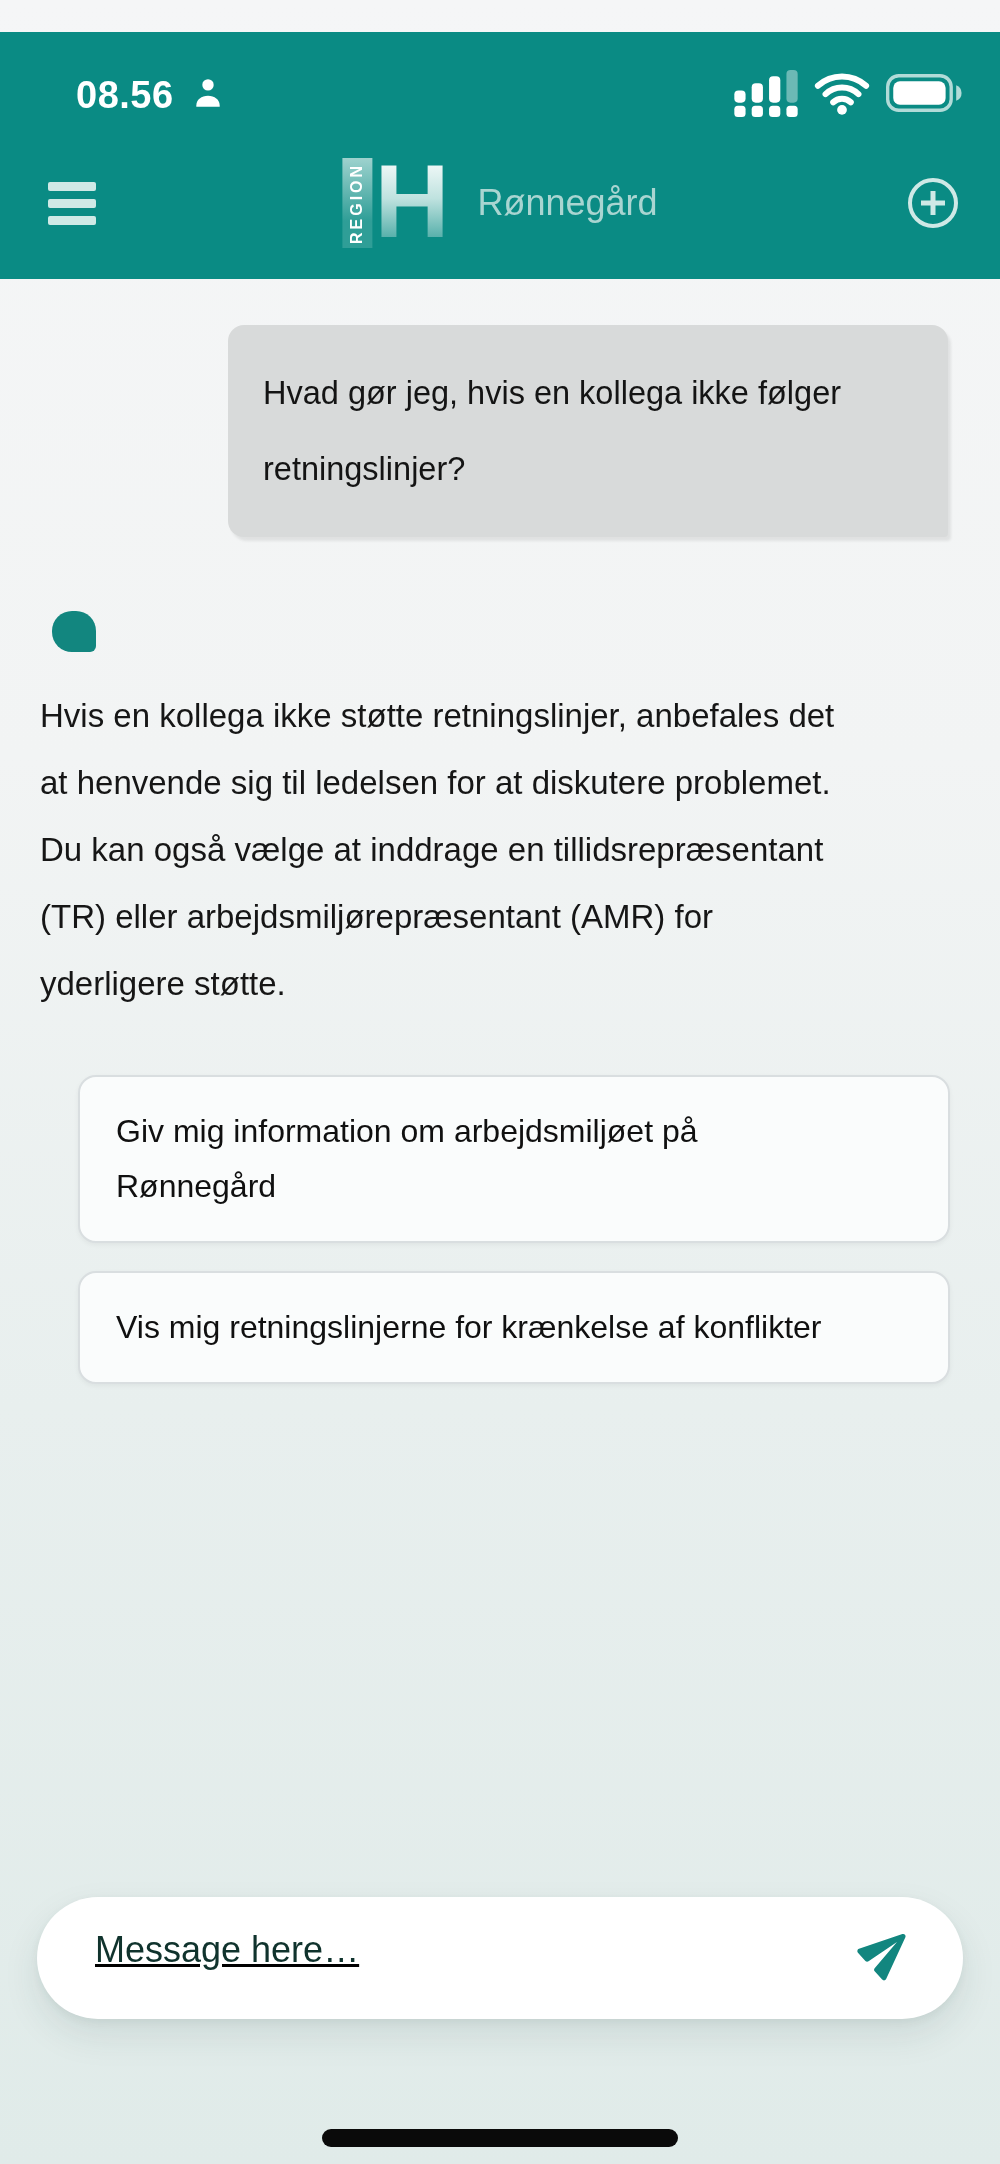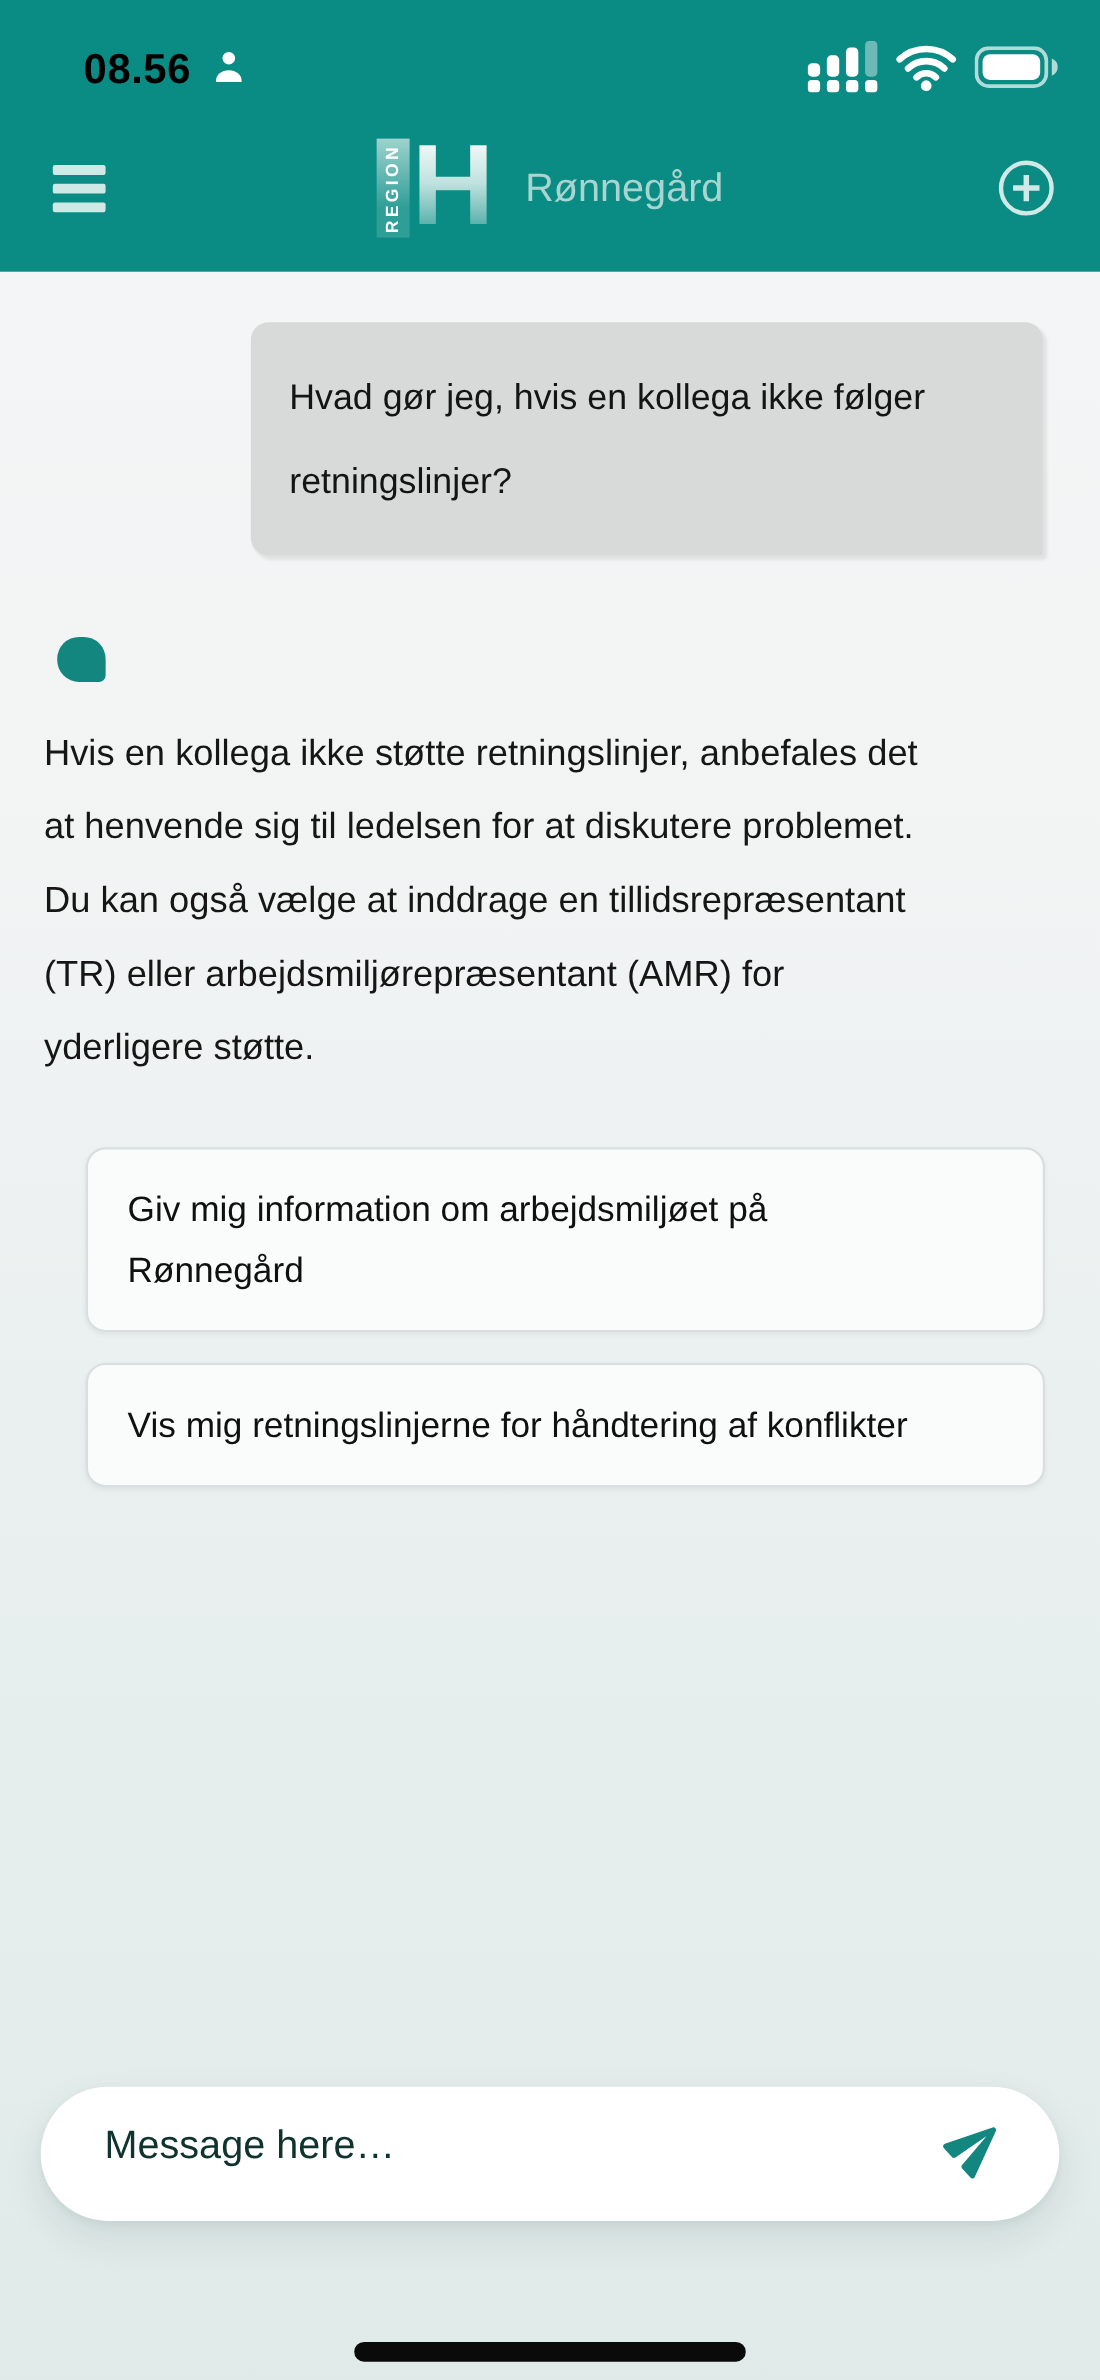--- a/index.html
+++ b/index.html
@@ -4,21 +4,21 @@
 <style>
   html,body{margin:0;padding:0;background:#fff;}
   .phone{
     position:relative;width:1000px;height:2164px;overflow:hidden;
     font-family:"Liberation Sans","DejaVu Sans",sans-serif;
     background:linear-gradient(180deg,#f5f6f7 0%,#f2f4f4 35%,#e8efee 65%,#e0ebe9 100%);
   }
   
   .appbar{background:var(--header,#0a8b84);height:247px;position:relative;}
   .statusbar{display:flex;justify-content:space-between;align-items:center;
-    padding:30px 36px 0 76px;height:66px;color:#000000;}
+    padding:30px 36px 0 76px;height:66px;color:#ffffff;margin-top:32px;}
   .status-left{display:flex;align-items:center;gap:16px;}
   .time{font-size:38px;font-weight:700;letter-spacing:.5px;}
   .status-right{display:flex;align-items:center;gap:16px;}
   .navrow{position:relative;height:150px;display:flex;align-items:center;
     justify-content:space-between;padding:0 40px;}
   .menu-btn{background:none;border:none;padding:8px;cursor:pointer;}
   .menu-bar{display:block;width:48px;height:9px;border-radius:2px;
     background:var(--pale-on-teal,#cfe9e6);margin:8px 0;}
   .brand{position:absolute;left:50%;top:50%;transform:translate(-50%,-50%);
     display:flex;align-items:center;gap:28px;}
@@ -46,21 +46,21 @@
   .suggestions{margin:58px 12px 0;display:flex;flex-direction:column;gap:28px;}
   .card{text-align:left;background:#fafcfc;border:2px solid var(--card-border,#d9dee0);
     border-radius:18px;padding:27px 36px;font-size:32px;line-height:55px;
     color:#101010;font-family:inherit;cursor:pointer;
     box-shadow:0 2px 5px rgba(0,0,0,.05);margin-left:28px;}
   .card--wrap{padding-right:160px;}
   
   .composer{position:absolute;left:37px;right:37px;top:1897px;height:122px;
     background:#fff;border-radius:61px;box-sizing:border-box;
     box-shadow:0 16px 36px rgba(25,60,55,.10),0 3px 9px rgba(25,60,55,.06);
-    display:flex;padding:0 46px 16px 56px;}
+    display:flex;padding:0 46px 16px 56px;text-decoration:underline;}
   .composer input{flex:1;border:none;outline:none;background:transparent;
     font-family:inherit;font-size:36px;color:#10332d;}
   .composer input::placeholder{color:#10332d;opacity:1;}
   .send-btn{background:none;border:none;padding:0;cursor:pointer;line-height:0;}
   .disclaimer{position:absolute;left:30px;right:30px;top:2050px;margin:0;
     text-align:center;font-size:31px;line-height:42px;
     color:var(--footer-text,#b9c0c3);}
   .home-indicator{position:absolute;left:50%;transform:translateX(-50%);
     bottom:17px;width:356px;height:18px;border-radius:9px;background:#0a0a0a;
     cursor:pointer;}
@@ -138,21 +138,21 @@
 
   <main class="chat">
     <div class="bubble-user">Hvad gør jeg, hvis en kollega ikke følger retningslinjer?</div>
 
     <div class="bot-avatar"></div>
 
     <p class="bot-text">Hvis en kollega ikke støtte retningslinjer, anbefales det at henvende sig til ledelsen for at diskutere problemet. Du kan også vælge at inddrage en tillidsrepræsentant (TR) eller arbejdsmiljørepræsentant (AMR) for yderligere støtte.</p>
 
     <div class="suggestions">
       <button class="card card--wrap">Giv mig information om arbejdsmiljøet på Rønnegård</button>
-      <button class="card">Vis mig retningslinjerne for håndtering af konflikter</button>
+      <button class="card">Vis mig retningslinjerne for krænkelse af konflikter</button>
     </div>
   </main>
 
   <div class="composer">
     <input type="text" placeholder="Message here…" style="">
     <button class="send-btn">
       <span>
         <svg width="58" height="58" viewBox="0 0 24 24" style="transform:rotate(-42deg)">
           <path d="M3.4 20.4l17.45-7.48a1 1 0 0 0 0-1.84L3.4 3.6a.993.993 0 0 0-1.39.91L2 9.12c0 .5.37.93.87.99L17 12 2.87 13.88c-.5.07-.87.5-.87 1l.01 4.61c0 .71.73 1.2 1.39.91z" fill="#12867f"></path>
         </svg>

